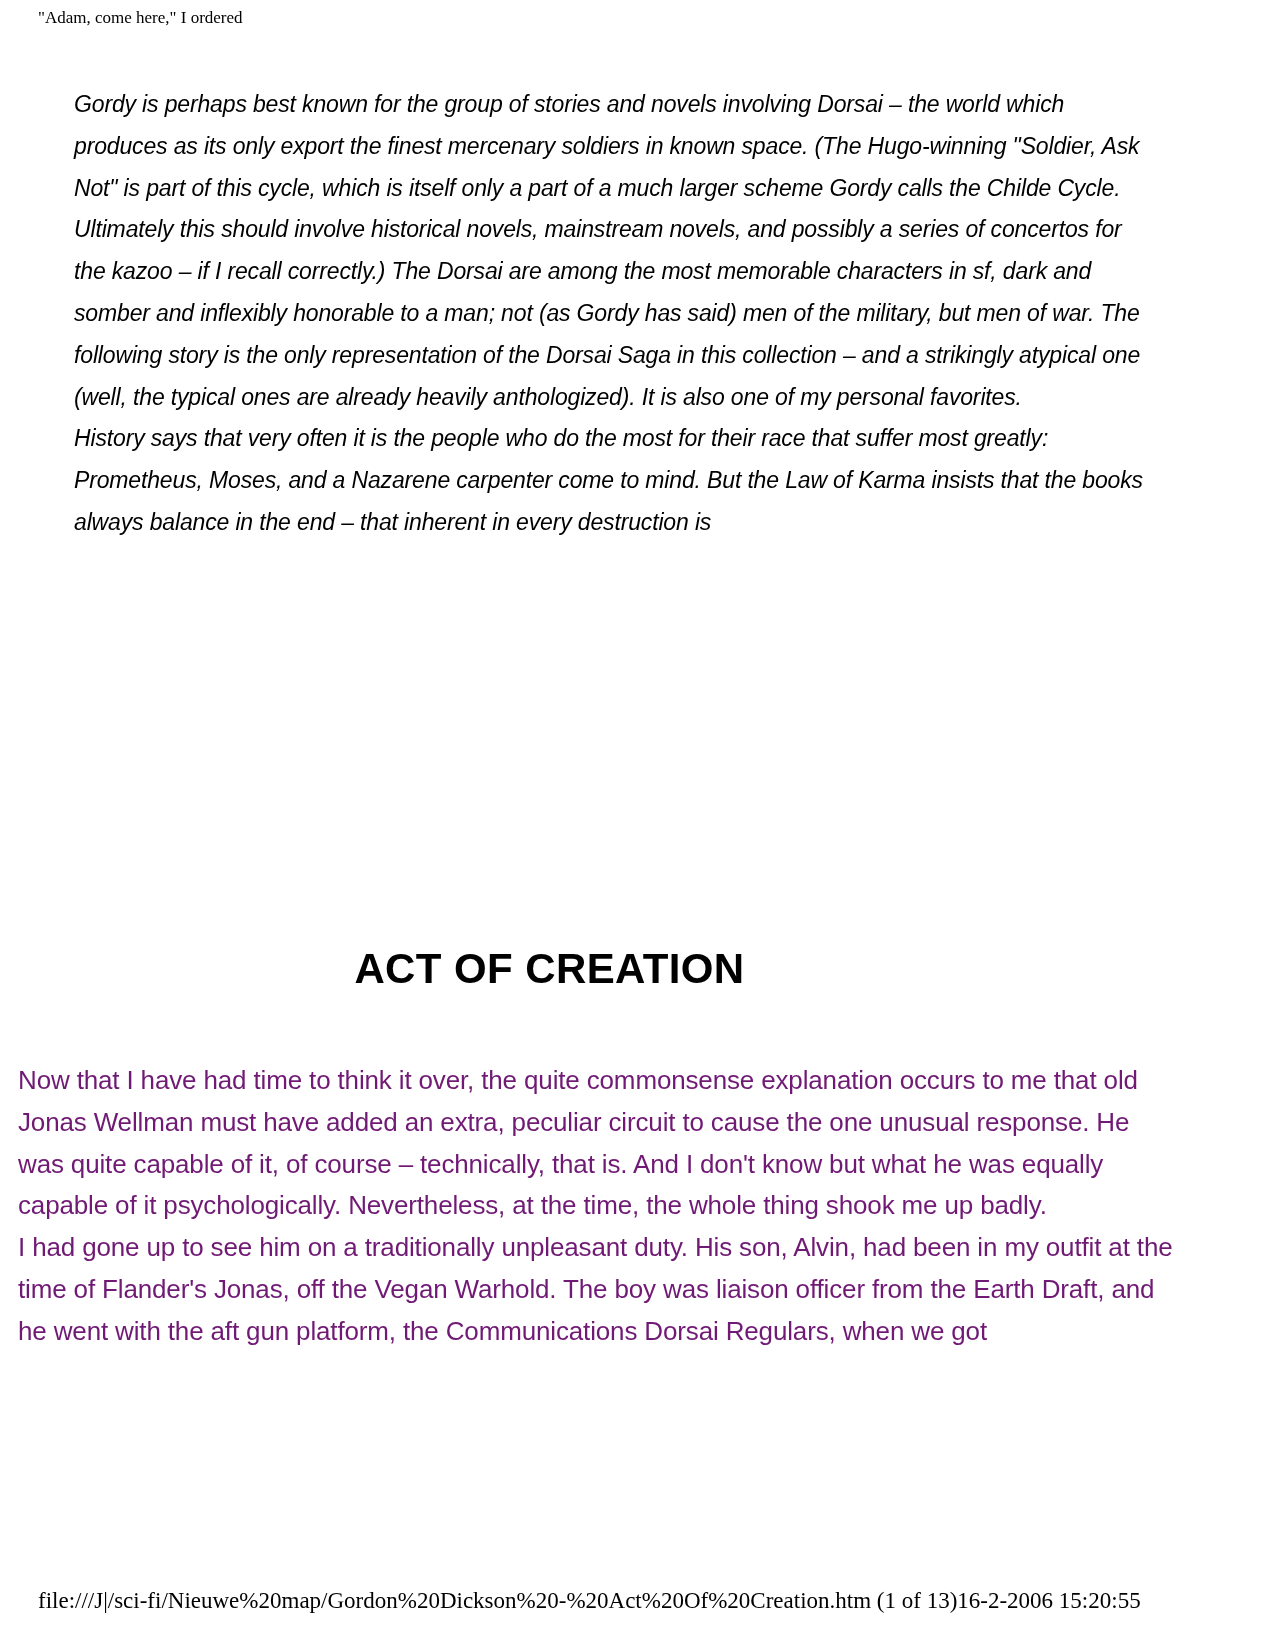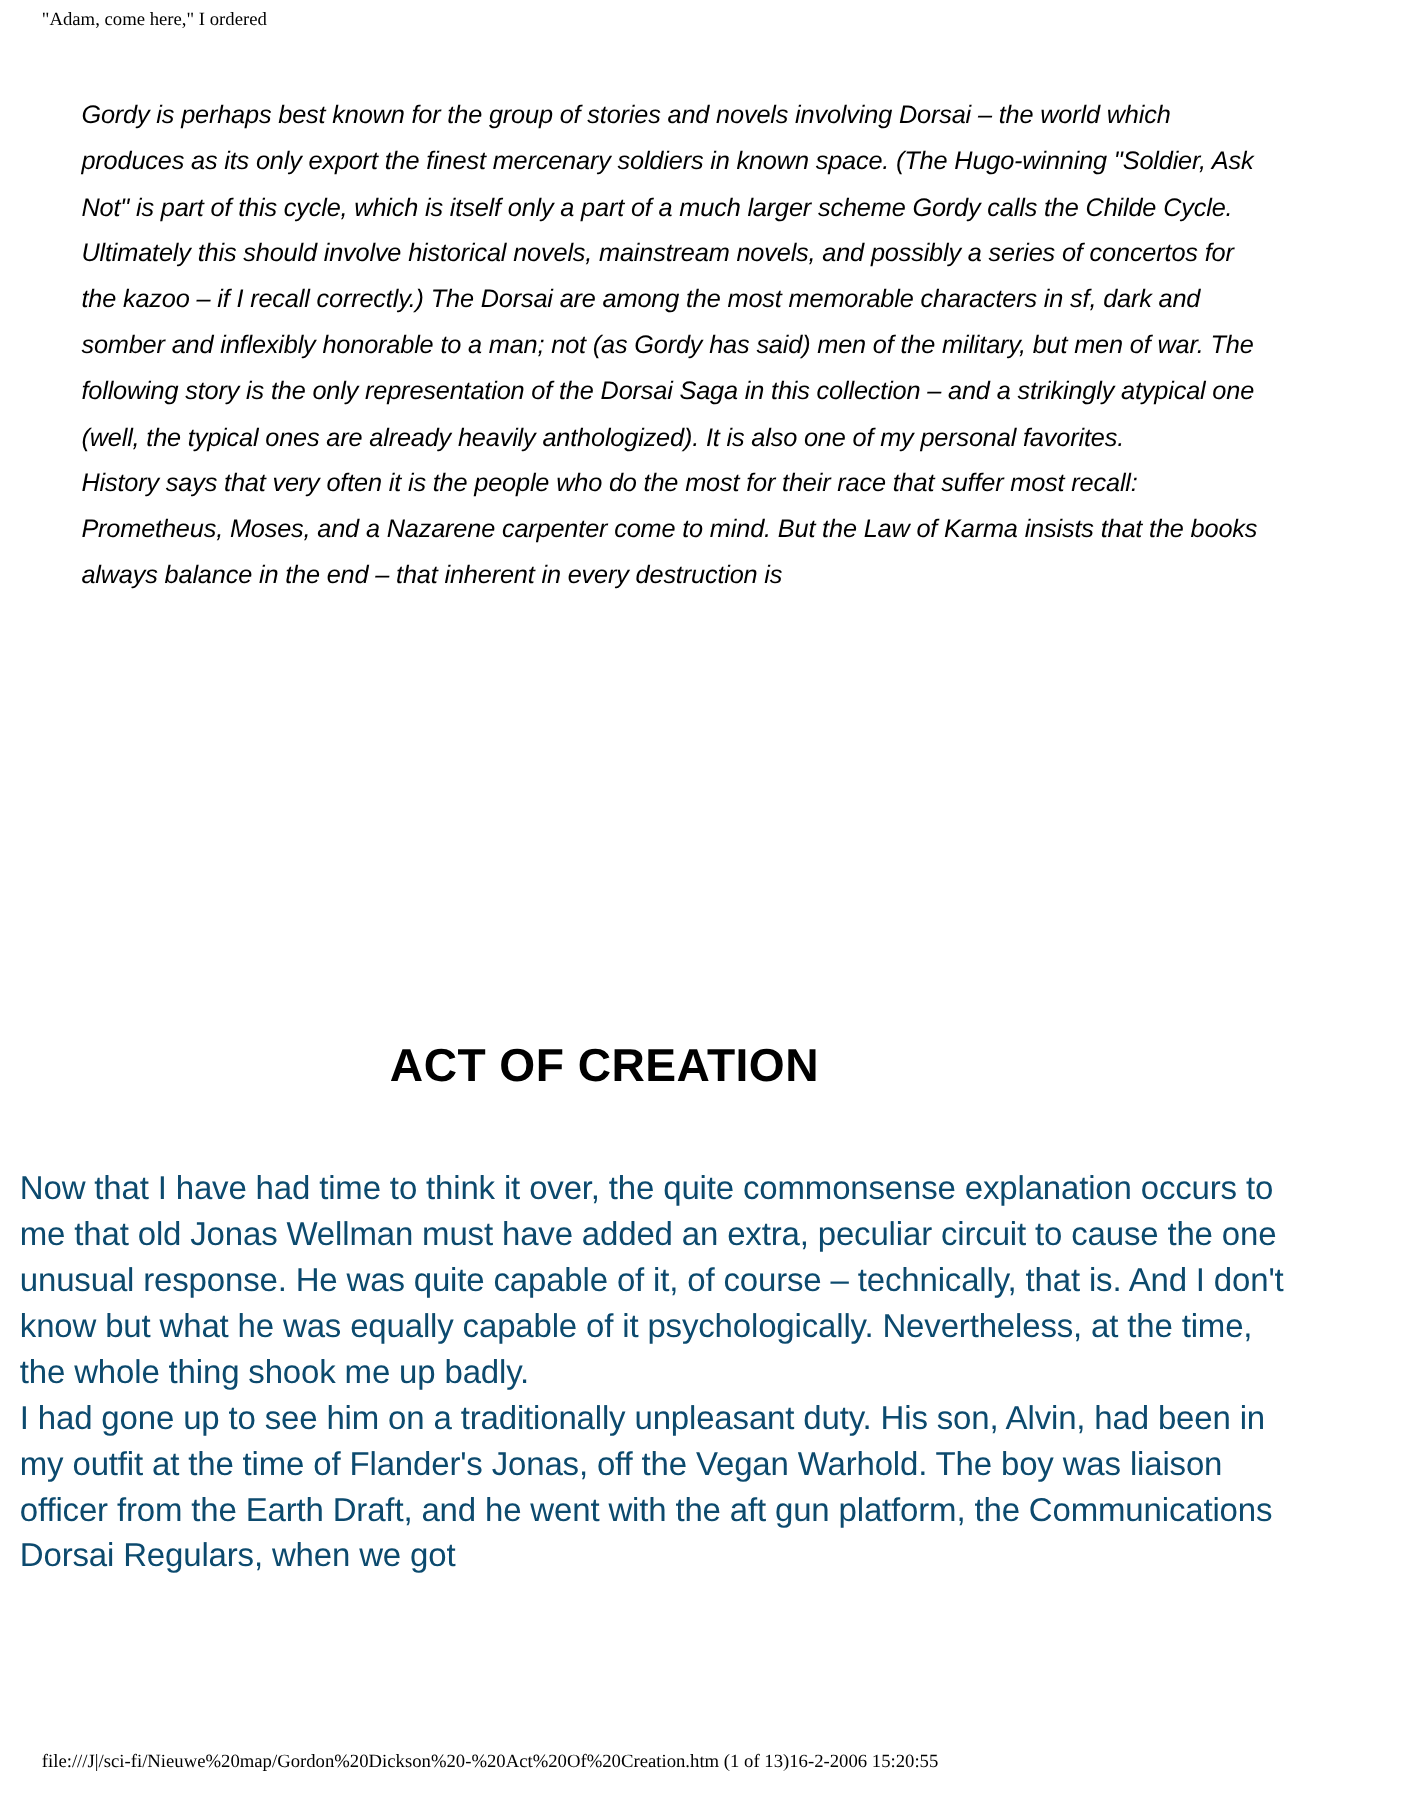--- a/index.html
+++ b/index.html
@@ -75,50 +75,50 @@
   
   .body-block {
     position: absolute;
     top: 1060px;
     left: 18px;
     width: 1160px;
   }
   .body-para {
     margin: 0;
     font-family: "Liberation Sans", sans-serif;
-    font-size: 30px;
+    font-size: 26px;
     line-height: 41.8px;
     letter-spacing: -0.15px;
-    color: #0c4a6e;
+    color: #701a75;
     text-align: left;
   }
 
   
   .doc-footer {
     position: absolute;
     bottom: 40px;
     left: 38px;
     right: 38px;
     font-family: "Liberation Serif", serif;
-    font-size: 17px;
+    font-size: 23px;
     line-height: 20px;
     color: #000000;
     white-space: nowrap;
   }
 </style>
 </head>
 <body>
 
 <div class="page">
 
   <div class="doc-header">"Adam, come here," I ordered</div>
 
   <div class="intro-block">
     <p class="intro-para">Gordy is perhaps best known for the group of stories and novels involving Dorsai – the world which produces as its only export the finest mercenary soldiers in known space. (The Hugo-winning "Soldier, Ask Not" is part of this cycle, which is itself only a part of a much larger scheme Gordy calls the Childe Cycle. Ultimately this should involve historical novels, mainstream novels, and possibly a series of concertos for the kazoo – if I recall correctly.) The Dorsai are among the most memorable characters in sf, dark and somber and inflexibly honorable to a man; not (as Gordy has said) men of the military, but men of war. The following story is the only representation of the Dorsai Saga in this collection – and a strikingly atypical one (well, the typical ones are already heavily anthologized). It is also one of my personal favorites.</p>
-    <p class="intro-para">History says that very often it is the people who do the most for their race that suffer most recall: Prometheus, Moses, and a Nazarene carpenter come to mind. But the Law of Karma insists that the books always balance in the end – that inherent in every destruction is</p>
+    <p class="intro-para">History says that very often it is the people who do the most for their race that suffer most greatly: Prometheus, Moses, and a Nazarene carpenter come to mind. But the Law of Karma insists that the books always balance in the end – that inherent in every destruction is</p>
   </div>
 
   <h1 class="story-title">ACT OF CREATION</h1>
 
   <div class="body-block">
     <p class="body-para">Now that I have had time to think it over, the quite commonsense explanation occurs to me that old Jonas Wellman must have added an extra, peculiar circuit to cause the one unusual response. He was quite capable of it, of course – technically, that is. And I don't know but what he was equally capable of it psychologically. Nevertheless, at the time, the whole thing shook me up badly.</p>
     <p class="body-para">I had gone up to see him on a traditionally unpleasant duty. His son, Alvin, had been in my outfit at the time of Flander's Jonas, off the Vegan Warhold. The boy was liaison officer from the Earth Draft, and he went with the aft gun platform, the Communications Dorsai Regulars, when we got</p>
   </div>
 
   <div class="doc-footer">file:///J|/sci-fi/Nieuwe%20map/Gordon%20Dickson%20-%20Act%20Of%20Creation.htm (1 of 13)16-2-2006 15:20:55</div>

